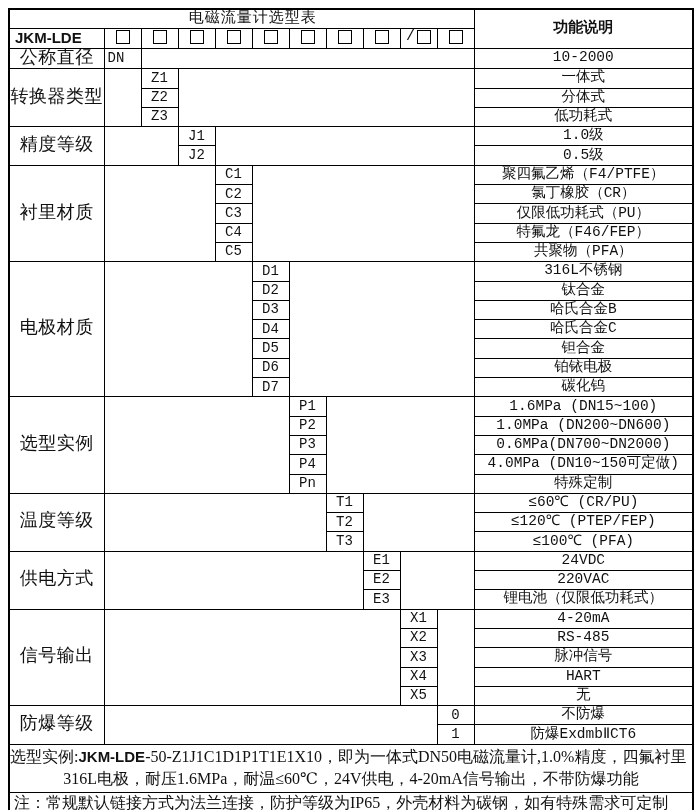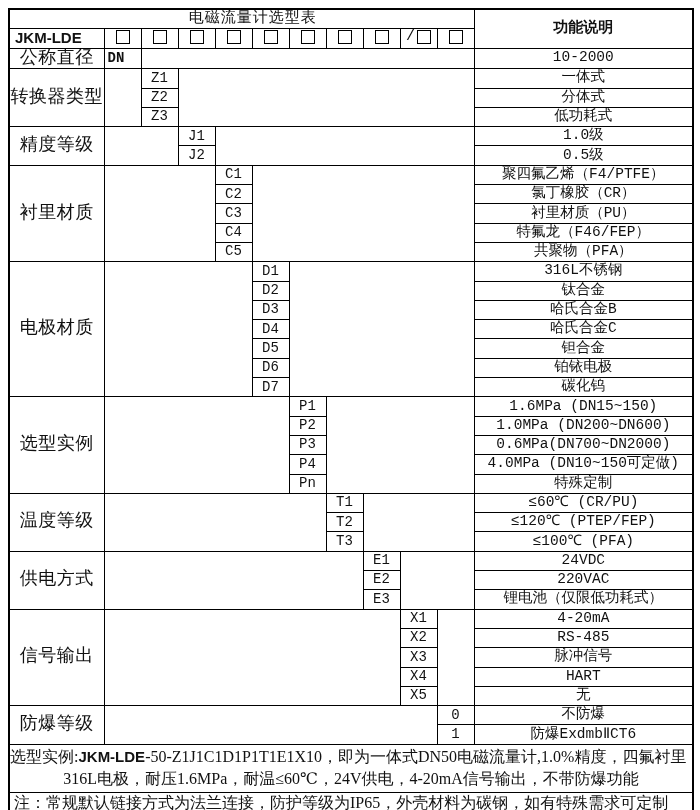--- a/index.html
+++ b/index.html
@@ -7,21 +7,21 @@
   table.sel{border-collapse:collapse;table-layout:fixed;width:684px;margin:8px 0 0 8px;border:2px solid #000;}
   td{border:1px solid #000;padding:0;font-size:15px;text-align:center;vertical-align:middle;overflow:hidden;line-height:1.1;white-space:nowrap;}
   tr.r{height:19.3px;}
   tr.hd{height:19px;}
   tr.mk{height:20px;}
   td.title{letter-spacing:1px;padding-left:22px;}
   td.fhead{font-size:15px;font-weight:bold;}
   td.model{font-family:"Liberation Sans","DejaVu Sans",sans-serif;font-weight:bold;text-align:left;padding-left:5px;font-size:15px;}
   td.lbl{font-size:18px;letter-spacing:0.5px;}
   td.code{font-size:14px;}
-  td.code.dn{text-align:left;padding-left:3px;font-weight:bold;}
+  td.code.dn{text-align:left;padding-left:3px;}
   td.desc{font-size:14.5px;}
   span.cb{display:inline-block;width:12px;height:12px;border:1.5px solid #000;vertical-align:middle;background:#fff;}
   span.slash{display:inline-block;margin-right:2px;font-size:15px;vertical-align:middle;}
   tr.ex-row td{height:47px;font-family:"Liberation Serif","DejaVu Serif",serif;font-size:16px;line-height:1.4;}
   .ex-model{font-family:"Liberation Sans","DejaVu Sans",sans-serif;font-weight:bold;font-size:15px;}
   tr.note-row td{height:21px;text-align:left;padding-left:4px;font-family:"Liberation Serif","DejaVu Serif",serif;font-size:16px;}
 </style>
 </head>
 <body>
 
@@ -102,21 +102,21 @@
     <td class="code">C1</td>
     <td colspan="6" rowspan="5"></td>
     <td class="desc">聚四氟乙烯（F4/PTFE）</td>
   </tr>
   <tr class="r">
     <td class="code">C2</td>
     <td class="desc">氯丁橡胶（CR）</td>
   </tr>
   <tr class="r">
     <td class="code">C3</td>
-    <td class="desc">衬里材质（PU）</td>
+    <td class="desc">仅限低功耗式（PU）</td>
   </tr>
   <tr class="r">
     <td class="code">C4</td>
     <td class="desc">特氟龙（F46/FEP）</td>
   </tr>
   <tr class="r">
     <td class="code">C5</td>
     <td class="desc">共聚物（PFA）</td>
   </tr>
 
@@ -150,21 +150,21 @@
   <tr class="r">
     <td class="code">D7</td>
     <td class="desc">碳化钨</td>
   </tr>
 
   <tr class="r">
     <td class="lbl" rowspan="5">选型实例</td>
     <td colspan="5" rowspan="5"></td>
     <td class="code">P1</td>
     <td colspan="4" rowspan="5"></td>
-    <td class="desc">1.6MPa (DN15~150)</td>
+    <td class="desc">1.6MPa (DN15~100)</td>
   </tr>
   <tr class="r">
     <td class="code">P2</td>
     <td class="desc">1.0MPa (DN200~DN600)</td>
   </tr>
   <tr class="r">
     <td class="code">P3</td>
     <td class="desc">0.6MPa(DN700~DN2000)</td>
   </tr>
   <tr class="r">

